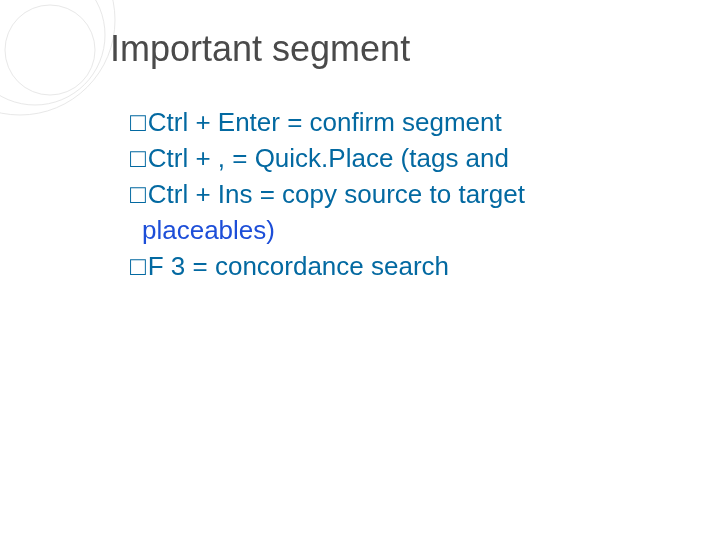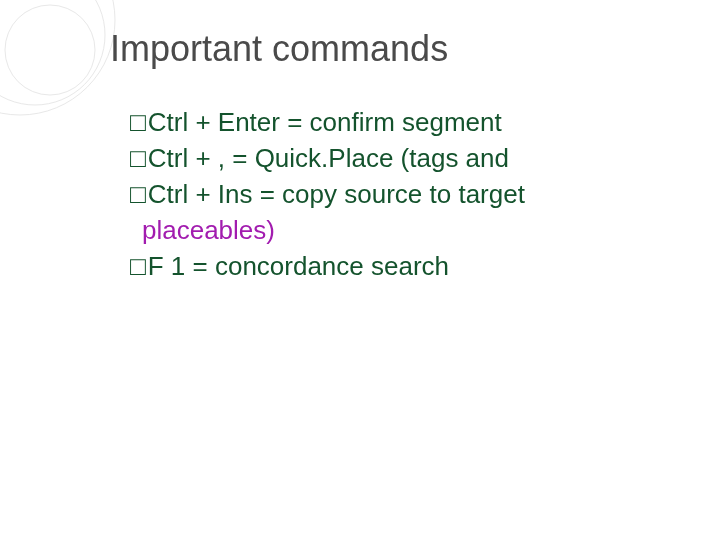--- a/index.html
+++ b/index.html
@@ -29,54 +29,54 @@
     }
     .content {
       position: absolute;
       top: 105px;
       left: 130px;
       width: 540px;
     }
     .item {
       display: block;
       font-size: 26px;
-      color: #14532d;
+      color: #0369a1;
       line-height: 1.38;
     }
     .bullet {
       font-size: 26px;
       display: inline-block;
       vertical-align: baseline;
       margin-right: 2px;
     }
     .continuation {
       margin-left: 12px;
       font-size: 26px;
-      color: #a21caf;
+      color: #1d4ed8;
       line-height: 1.38;
     }
   </style>
 </head>
 <body>
 
 <svg class="bg-circles" viewBox="0 0 200 200">
   <circle cx="60" cy="60" r="95" fill="none" stroke="#e8e8e8" stroke-width="1"></circle>
   <circle cx="75" cy="75" r="70" fill="none" stroke="#e8e8e8" stroke-width="1"></circle>
   <circle cx="90" cy="90" r="45" fill="none" stroke="#e8e8e8" stroke-width="1"></circle>
 </svg>
 
-<h1 class="title">Important commands</h1>
+<h1 class="title">Important segment</h1>
 
 <div class="content">
   <div class="item">
     <span class="bullet">□</span><span>Ctrl + Enter = confirm segment</span>
   </div>
   <div class="item">
     <span class="bullet">□</span><span>Ctrl + , = Quick.Place (tags and</span>
   </div>
   <div class="item">
     <span class="bullet">□</span><span>Ctrl + Ins = copy source to target</span>
   </div>
   <div class="continuation">placeables)</div>
   <div class="item">
-    <span class="bullet">□</span><span>F 1 = concordance search</span>
+    <span class="bullet">□</span><span>F 3 = concordance search</span>
   </div>
 </div>
 
 </body></html>

